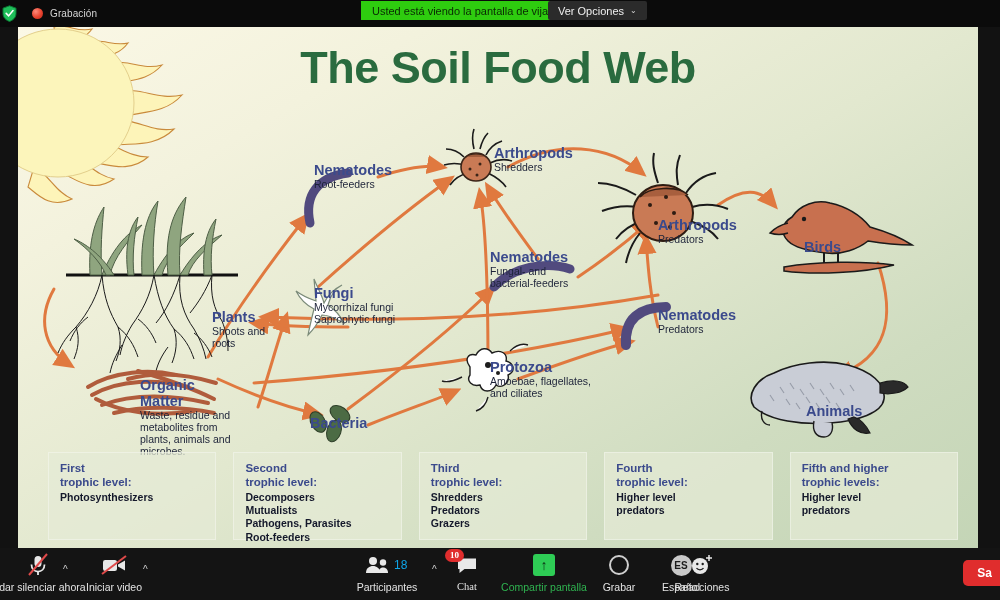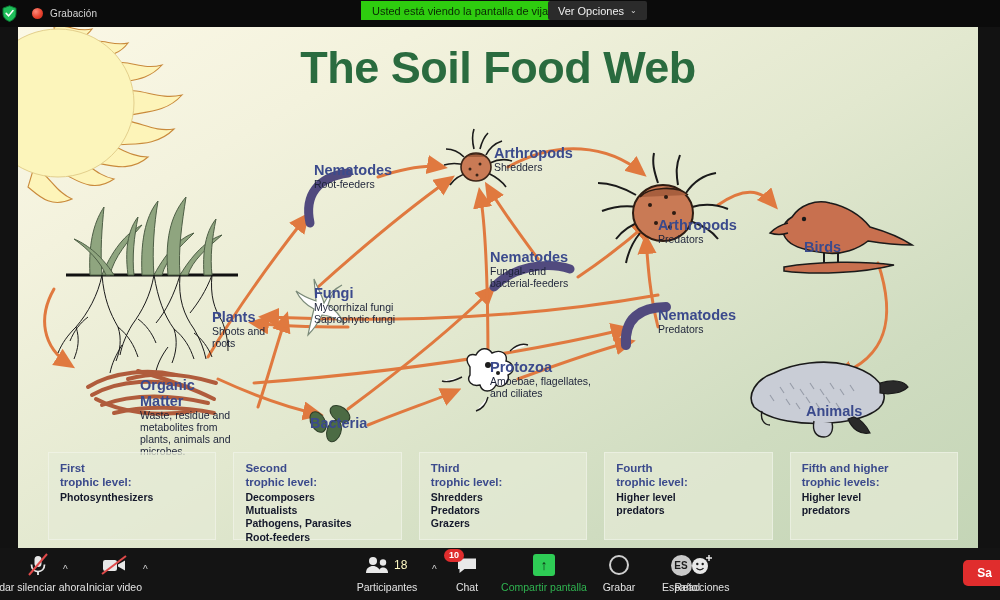--- a/index.html
+++ b/index.html
@@ -63,21 +63,21 @@
   .toolbar { position:absolute; left:0; bottom:0; width:1000px; height:52px;
              background:#141414; }
   .tb-item { position:absolute; top:5px; display:flex; flex-direction:column;
              align-items:center; width:92px; }
   .tb-ico { height:24px; display:flex; align-items:center; justify-content:center; position:relative; }
   .tb-txt { color:#e3e3e3; font-size:10.5px; margin-top:4px; white-space:nowrap; }
   .tb-txt.green { color:#2fb350; }
   .tb-caret { position:absolute; top:16px; color:#cfcfcf; font-size:10px; }
   .badge { position:absolute; top:-4px; right:14px; background:#e02d2d; color:#fff;
            font-size:9px; font-weight:700; border-radius:9px; padding:1px 5px; line-height:1.25; }
-  .count { color:#fef9c3; font-size:12px; position:absolute; left:54px; top:5px; }
+  .count { color:#0ea5e9; font-size:12px; position:absolute; left:54px; top:5px; }
   .circ { width:20px; height:20px; border-radius:50%; border:2px solid #cfcfcf; display:block; }
   .es-circ { width:21px; height:21px; border-radius:50%; background:#c9c9c9; color:#1c1c1c;
              font-size:10px; font-weight:700; display:flex; align-items:center; justify-content:center; }
   .share-sq { width:22px; height:22px; background:#2ecc55; border-radius:3px;
               display:flex; align-items:center; justify-content:center; color:#0d2b12; font-size:14px; }
   .leave-btn { position:absolute; right:-6px; top:12px; background:#e02d2d; color:#fff;
                font-size:12px; font-weight:700; padding:6px 14px; border-radius:5px; }
 </style>
 </head>
 <body>
@@ -433,21 +433,21 @@
           <circle cx="18" cy="6.5" r="3.2" fill="#e8e8e8"></circle>
           <path d="M1 17 C1 12 4.5 10 8 10 C11.5 10 15 12 15 17 Z" fill="#e8e8e8"></path>
           <path d="M13.5 17 C13.5 13 15.8 11.5 18 11.5 C20.5 11.5 23 13 23 17 Z" fill="#e8e8e8"></path>
         </svg>
         <span class="count">18</span>
       </div>
       <div class="tb-txt">Participantes</div>
     </div>
     <div class="tb-caret" style="left:432px;">^</div>
 
-    <div class="tb-item" style="left:421px;">
+    <div class="tb-item" style="left:421px;font-family:Liberation Serif, serif;">
       <div class="tb-ico">
         <svg width="22" height="19" viewBox="0 0 22 19">
           <path d="M2 2.5 H20 V13 H8.5 L3.5 17 V13 H2 Z" fill="#e8e8e8"></path>
         </svg>
         <span class="badge">10</span>
       </div>
       <div class="tb-txt">Chat</div>
     </div>
 
     <div class="tb-item" style="left:497px; width:94px;">

